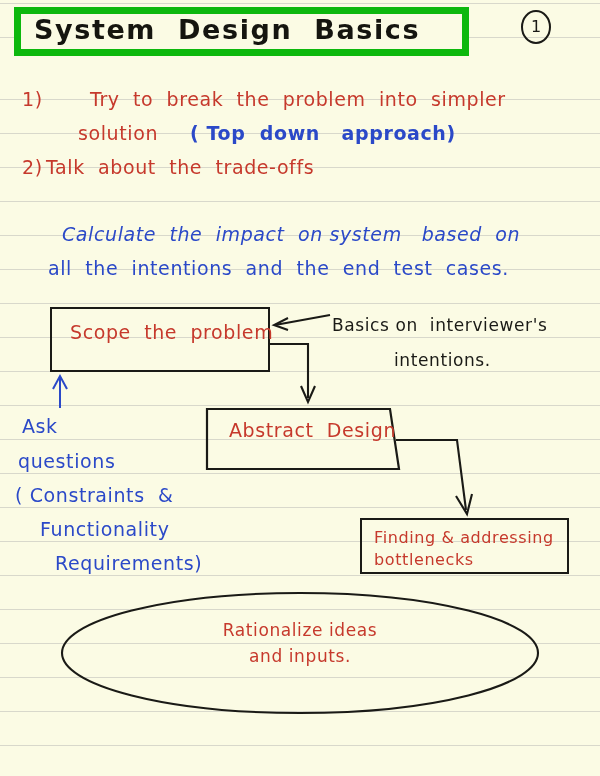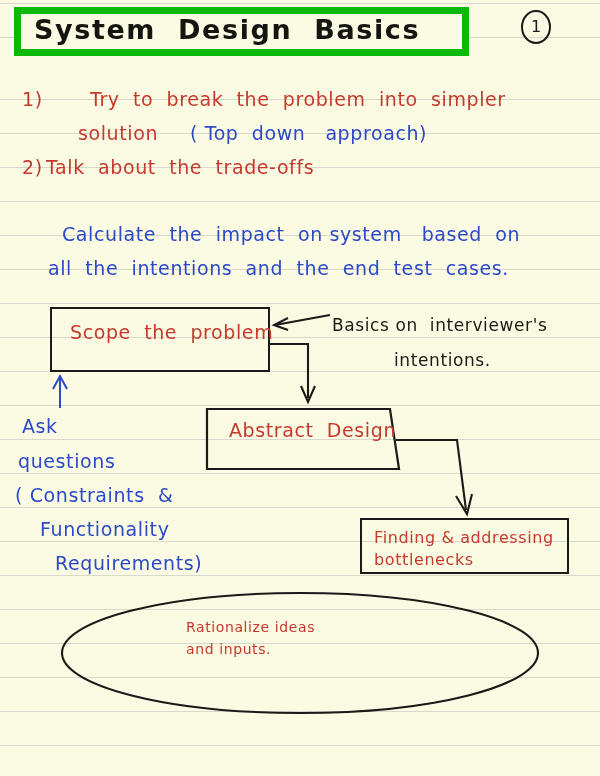--- a/index.html
+++ b/index.html
@@ -121,23 +121,24 @@
     top: 7px;
     font-size: 16px;
     line-height: 1.35;
     white-space: pre-line;
   }
 
   #ellipse-label {
     position: absolute;
     left: 186px;
     top: 617px;
-    font-size: 14px;
+    font-size: 17px;
     line-height: 1.55;
     white-space: pre-line;
+    text-align: center;
   }
 
   svg.overlay {
     position: absolute;
     left: 0;
     top: 0;
     width: 600px;
     height: 776px;
     pointer-events: none;
   }
@@ -150,27 +151,27 @@
   <div id="rules"></div>
 
   <div id="title-box"></div>
   <div id="title-text" class="hw">System  Design  Basics</div>
   <div id="page-number">1</div>
 
   <div class="hw red" style="left:22px;  top:90px;  font-size:19px;">1)</div>
   <div class="hw red" style="left:44px;  top:90px;  font-size:19px;margin-left:46px;">Try  to  break  the  problem  into  simpler</div>
 
   <div class="hw red" style="left:78px;  top:124px; font-size:19px;">solution</div>
-  <div class="hw blue" style="left:190px; top:124px; font-size:19px;">( Top  down   approach)</div>
+  <div class="hw blue" style="left:190px; top:124px; font-size:19px;font-weight:bold;">( Top  down   approach)</div>
 
   <div class="hw red" style="left:22px;  top:158px; font-size:19px;">2)</div>
   <div class="hw red" style="left:46px;  top:158px; font-size:19px;">Talk  about  the  trade-offs</div>
 
 
-  <div class="hw blue" style="left:62px;  top:225px; font-size:19px;">Calculate  the  impact  on system   based  on</div>
+  <div class="hw blue" style="left:62px;  top:225px; font-size:19px;font-style:italic;">Calculate  the  impact  on system   based  on</div>
   <div class="hw blue" style="left:48px;  top:259px; font-size:19px;">all  the  intentions  and  the  end  test  cases.</div>
 
   <div id="scope-box">
     <div id="scope-label" class="hw red">Scope  the  problem</div>
   </div>
 
   <div class="hw black" style="left:332px; top:317px; font-size:17px;">Basics on  interviewer's</div>
   <div class="hw black" style="left:394px; top:352px; font-size:17px;">intentions.</div>
 
   <div class="hw blue" style="left:22px;  top:417px; font-size:19px;">Ask</div>

